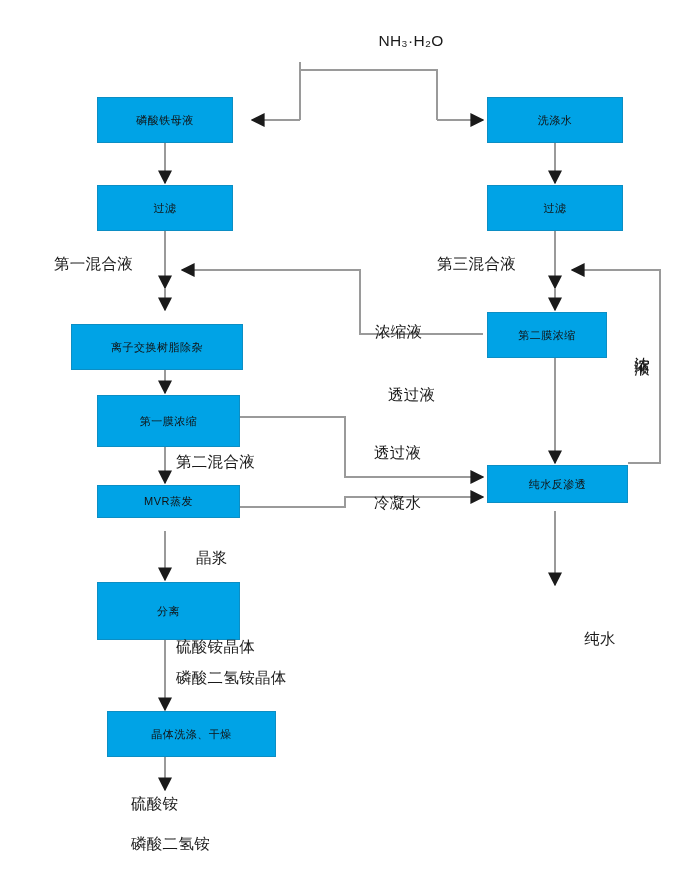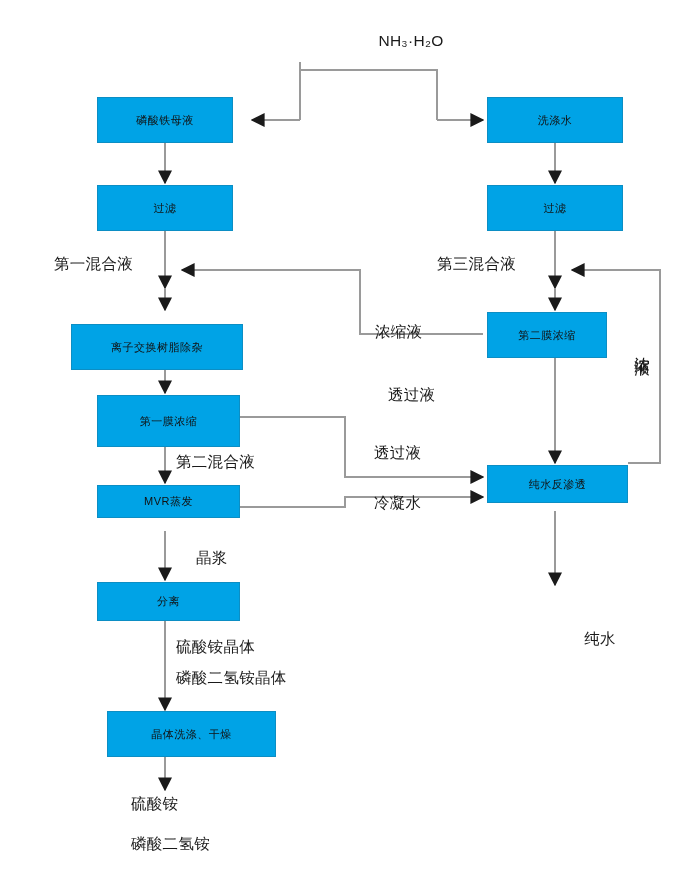--- a/index.html
+++ b/index.html
@@ -112,21 +112,21 @@
   <div class="node" style="left:71px; top:324px; width:172px; height:46px;">离子交换树脂除杂</div>
 
   <div class="node" style="left:487px; top:312px; width:120px; height:46px;">第二膜浓缩</div>
 
   <div class="node" style="left:97px; top:395px; width:143px; height:52px;">第一膜浓缩</div>
 
   <div class="node" style="left:97px; top:485px; width:143px; height:33px;">MVR蒸发</div>
 
   <div class="node" style="left:487px; top:465px; width:141px; height:38px;">纯水反渗透</div>
 
-  <div class="node" style="left:97px; top:582px; width:143px; height:39px;">分离</div>
+  <div class="node" style="left:97px; top:582px; width:143px; height:58px;">分离</div>
 
   <div class="node" style="left:107px; top:711px; width:169px; height:46px;">晶体洗涤、干燥</div>
 
   <div class="lbl" style="left:54px; top:254px;">第一混合液</div>
 
   <div class="lbl" style="left:437px; top:254px;">第三混合液</div>
 
   <div class="lbl" style="left:375px; top:322px;">浓缩液</div>
 
   <div class="lbl vert" style="left:631px; top:345px;">浓缩液</div>

